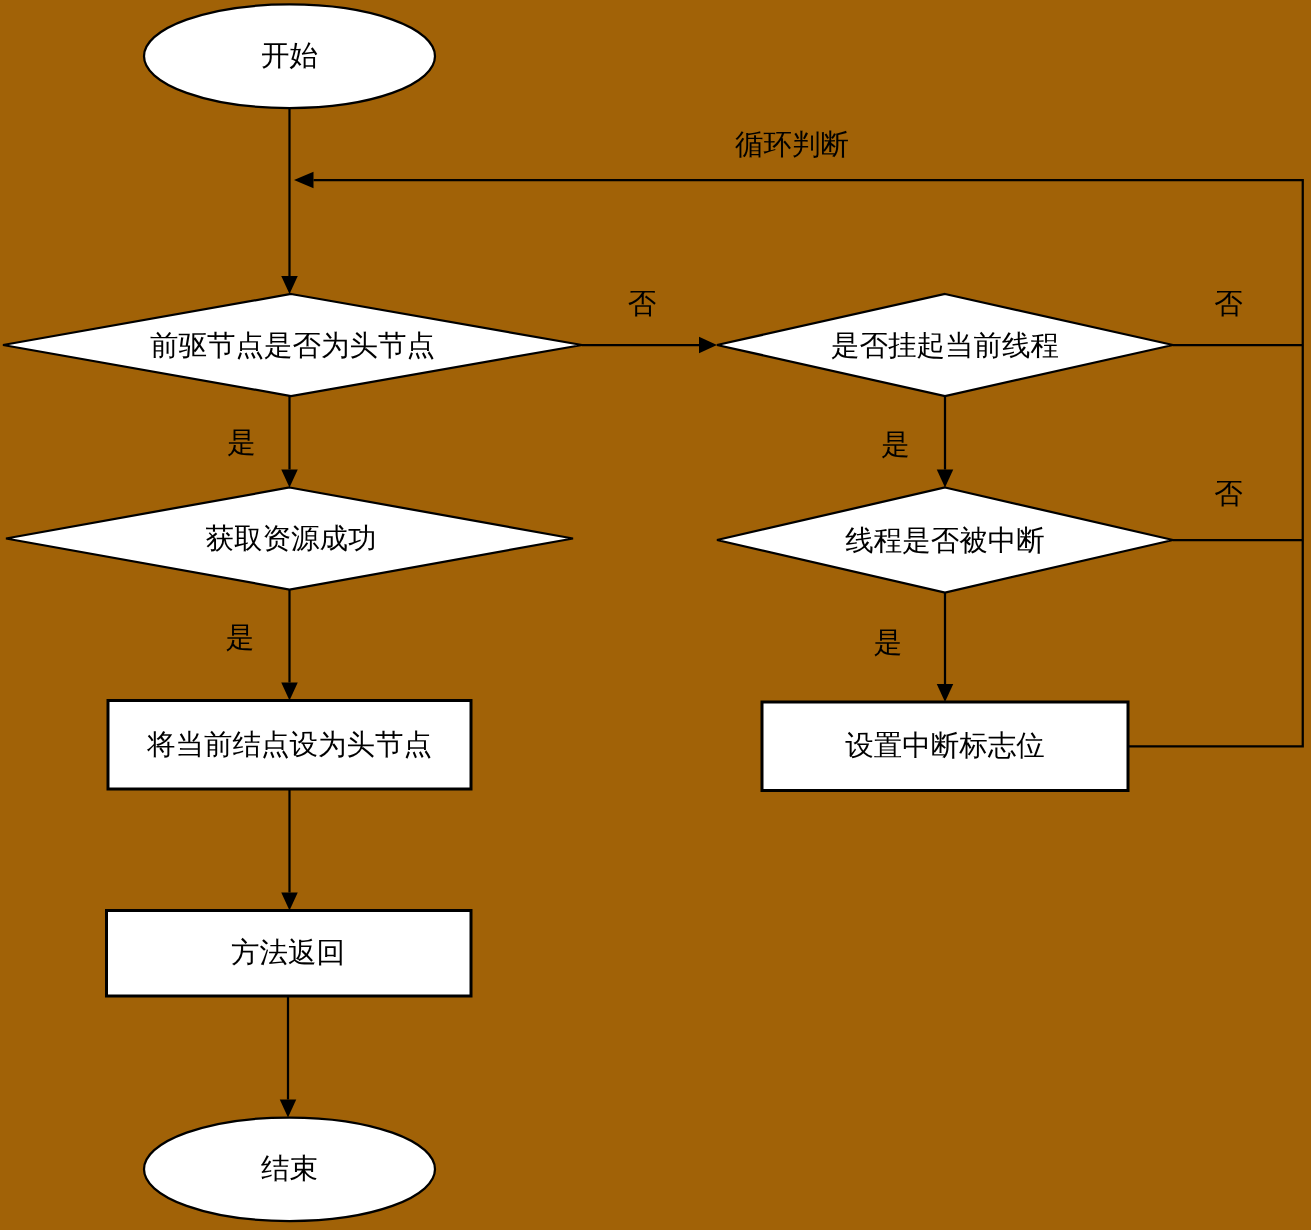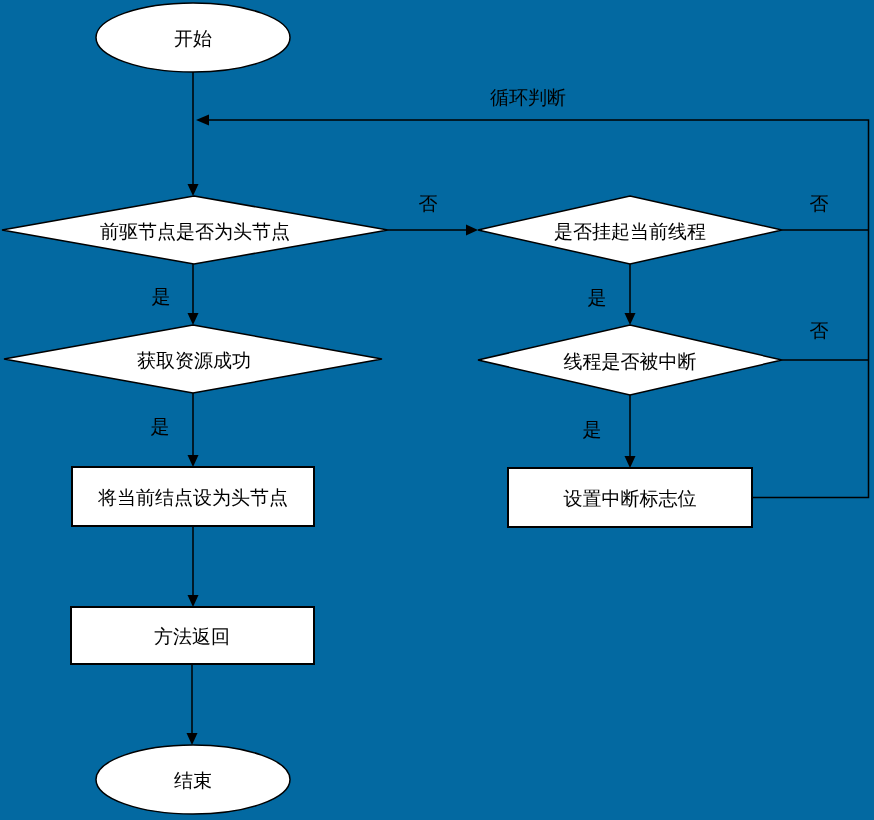--- a/index.html
+++ b/index.html
@@ -5,21 +5,21 @@
   html, body {
     margin: 0;
     padding: 0;
     background: #ffffff;
     font-family: "Liberation Sans", sans-serif;
   }
   .canvas {
     position: relative;
     width: 874px;
     height: 820px;
-    background: #0369a1;
+    background: #a16207;
     overflow: hidden;
   }
   svg { display: block; }
   .edge {
     stroke: #000000;
     stroke-width: 1.5;
     fill: none;
   }
   .arrowhead {
     fill: #000000;

